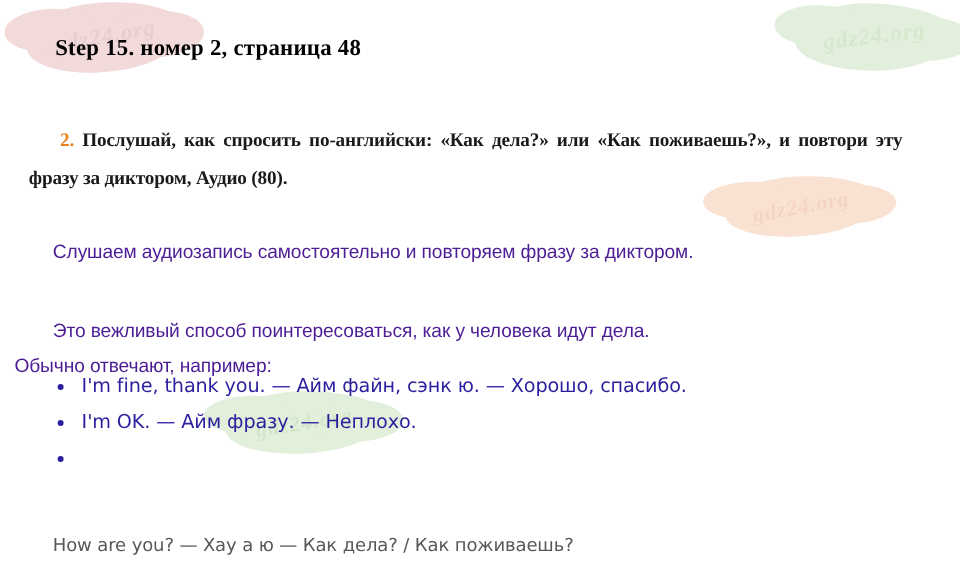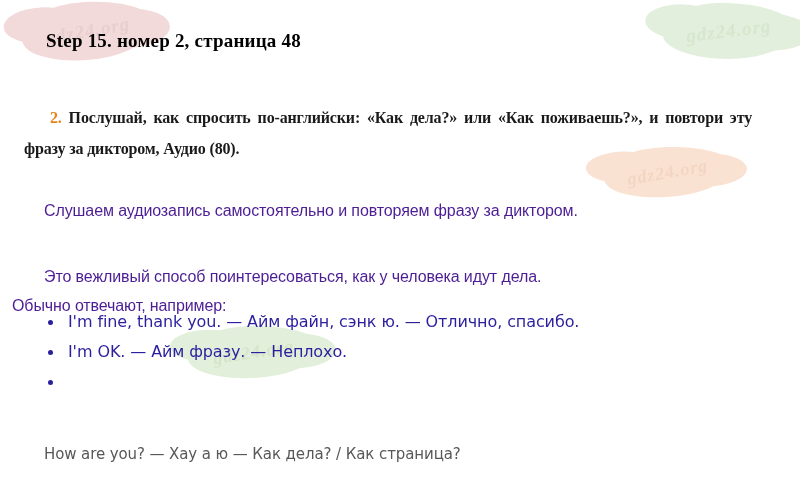--- a/index.html
+++ b/index.html
@@ -248,27 +248,27 @@
       <span>Послушай, как спросить по-английски: «Как дела?» или «Как поживаешь?», и повтори эту фразу за диктором, Аудио (80).</span>
     </p>
 
     <p class="answer-line answer-1">Слушаем аудиозапись самостоятельно и повторяем фразу за диктором.</p>
     <p class="answer-line answer-2">Это вежливый способ поинтересоваться, как у человека идут дела.</p>
     <p class="answer-line answer-3">Обычно отвечают, например:</p>
 
     <ul class="bullet-list">
       <li>
         <span class="dot"></span>
-        <span>I'm fine, thank you. — Айм файн, сэнк ю. — Отлично, спасибо.</span>
+        <span>I'm fine, thank you. — Айм файн, сэнк ю. — Хорошо, спасибо.</span>
       </li>
       <li>
         <span class="dot"></span>
         <span>I'm OK. — Айм фразу. — Неплохо.</span>
       </li>
       <li>
         <span class="dot"></span>
       </li>
     </ul>
 
-    <p class="footnote">How are you? — Хау а ю — Как дела? / Как страница?</p>
+    <p class="footnote">How are you? — Хау а ю — Как дела? / Как поживаешь?</p>
 
   </div>
 </div>
 
 </body></html>

